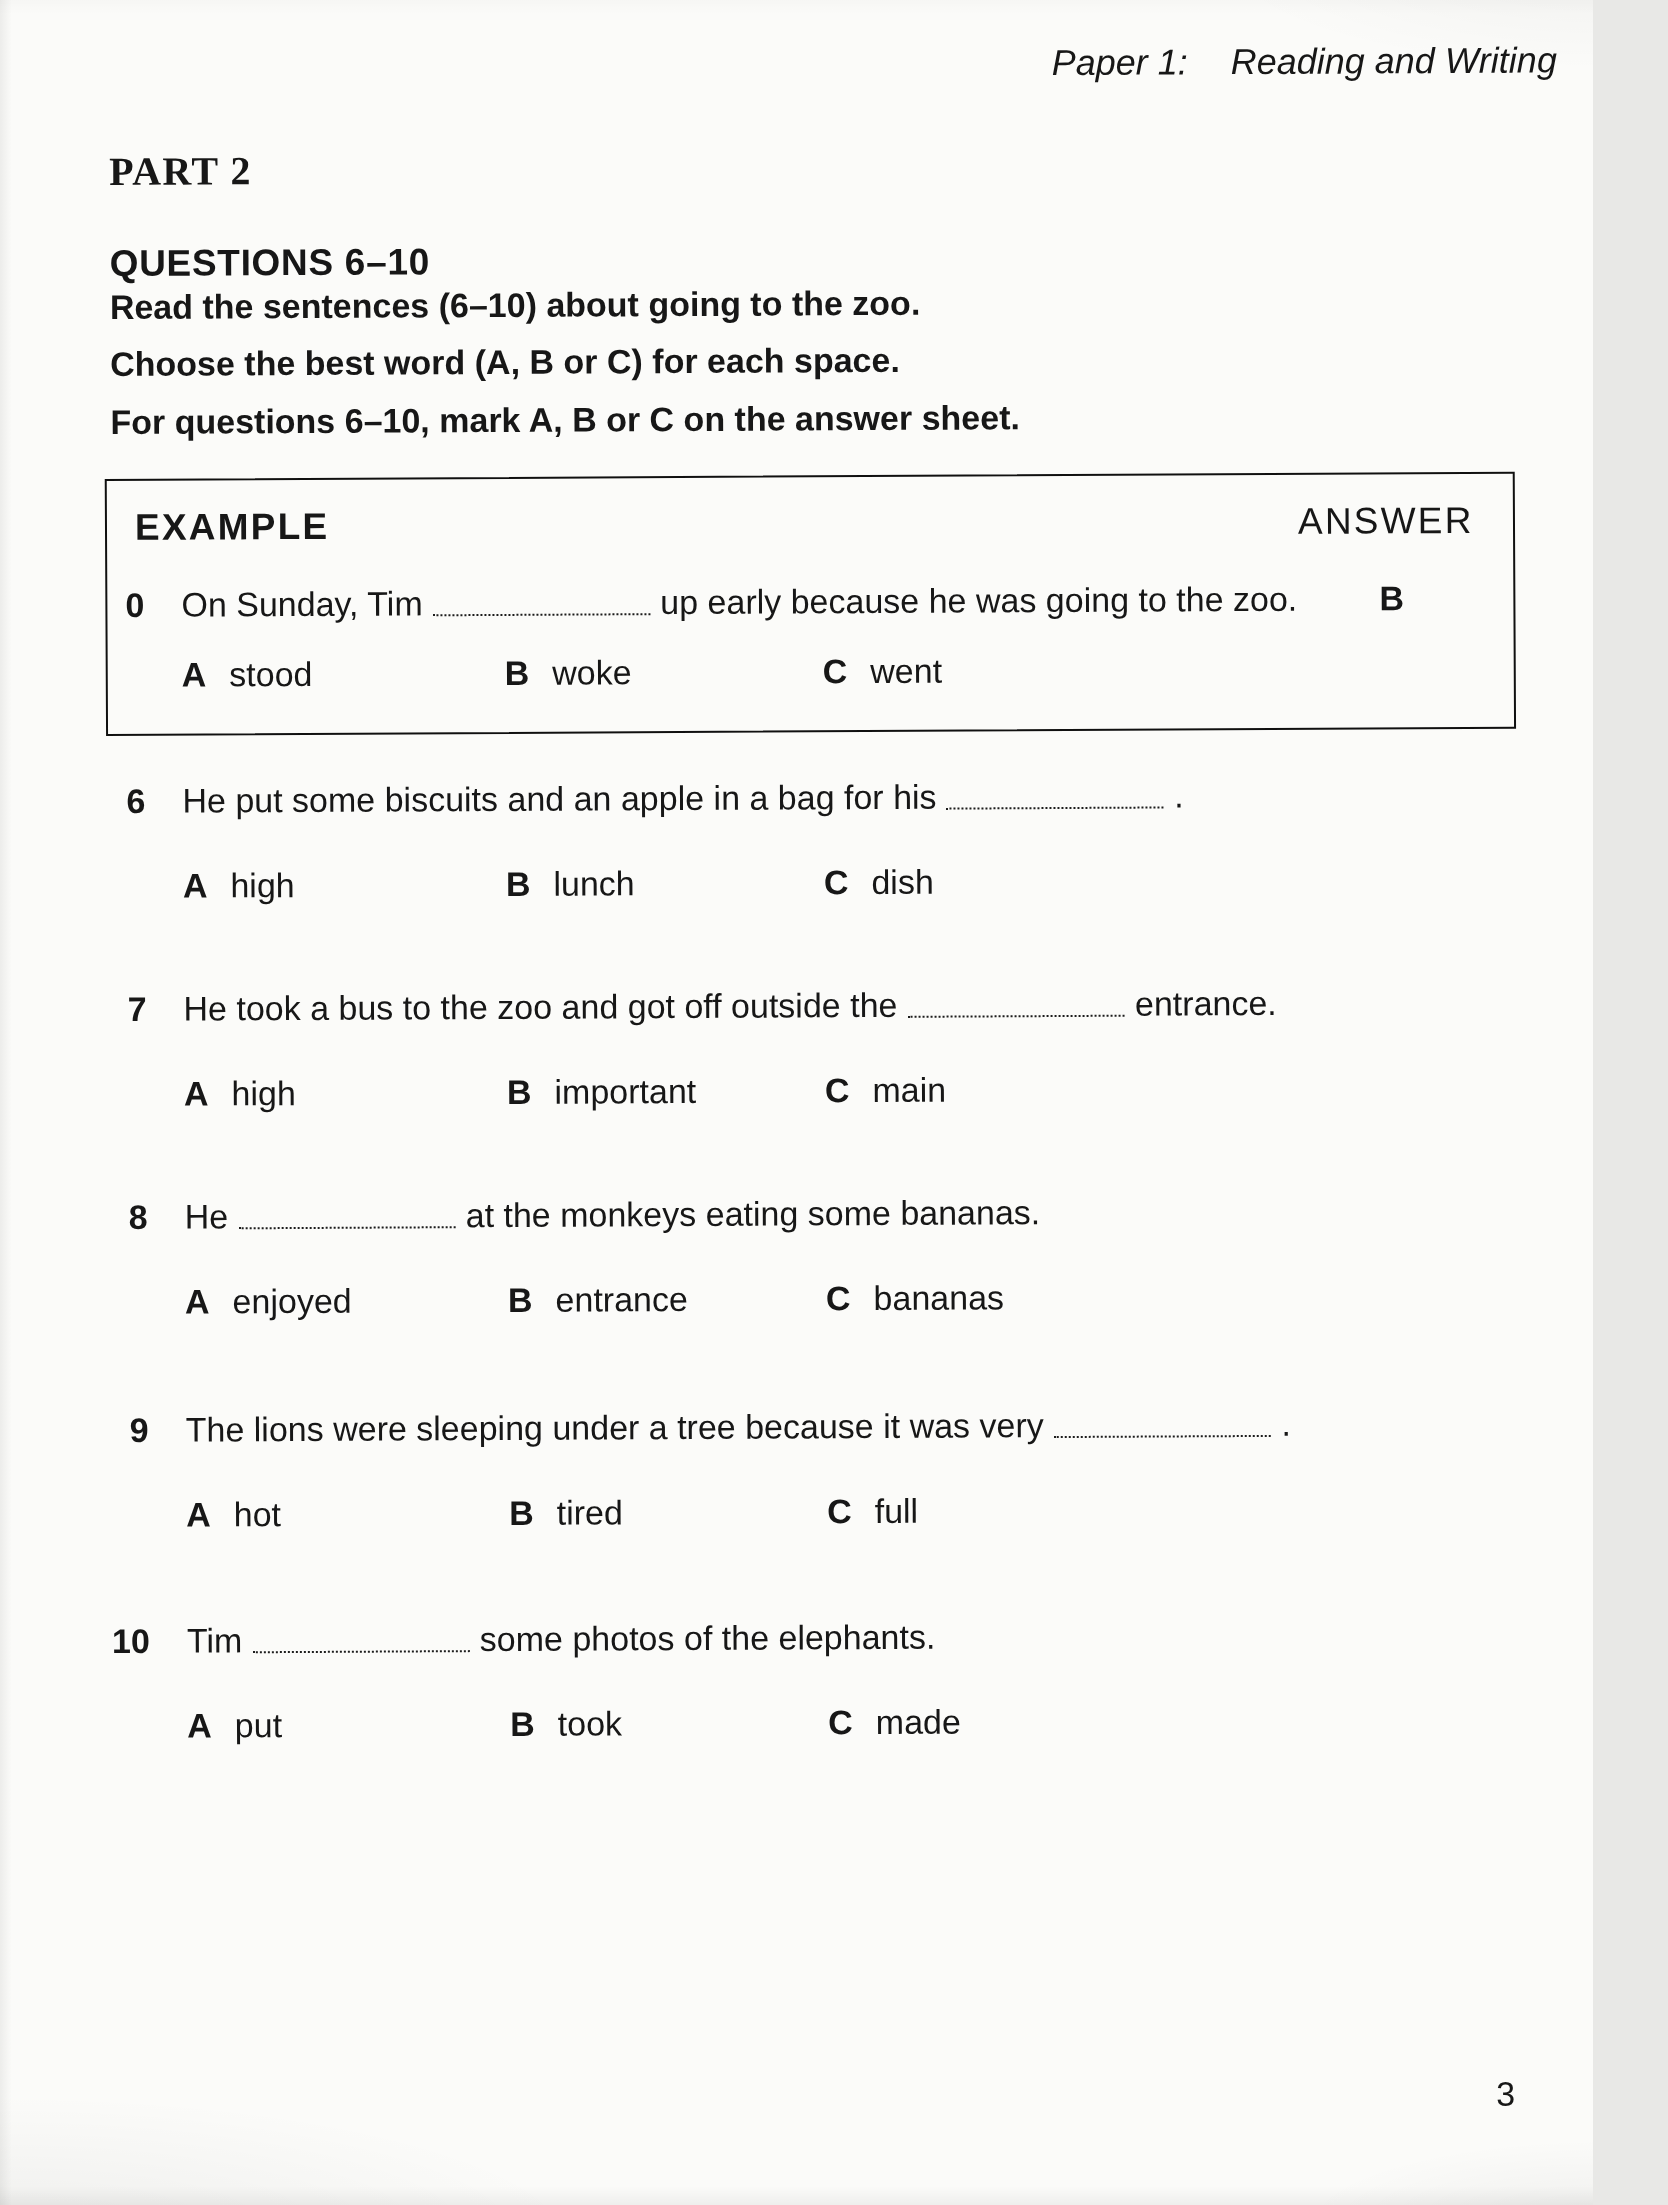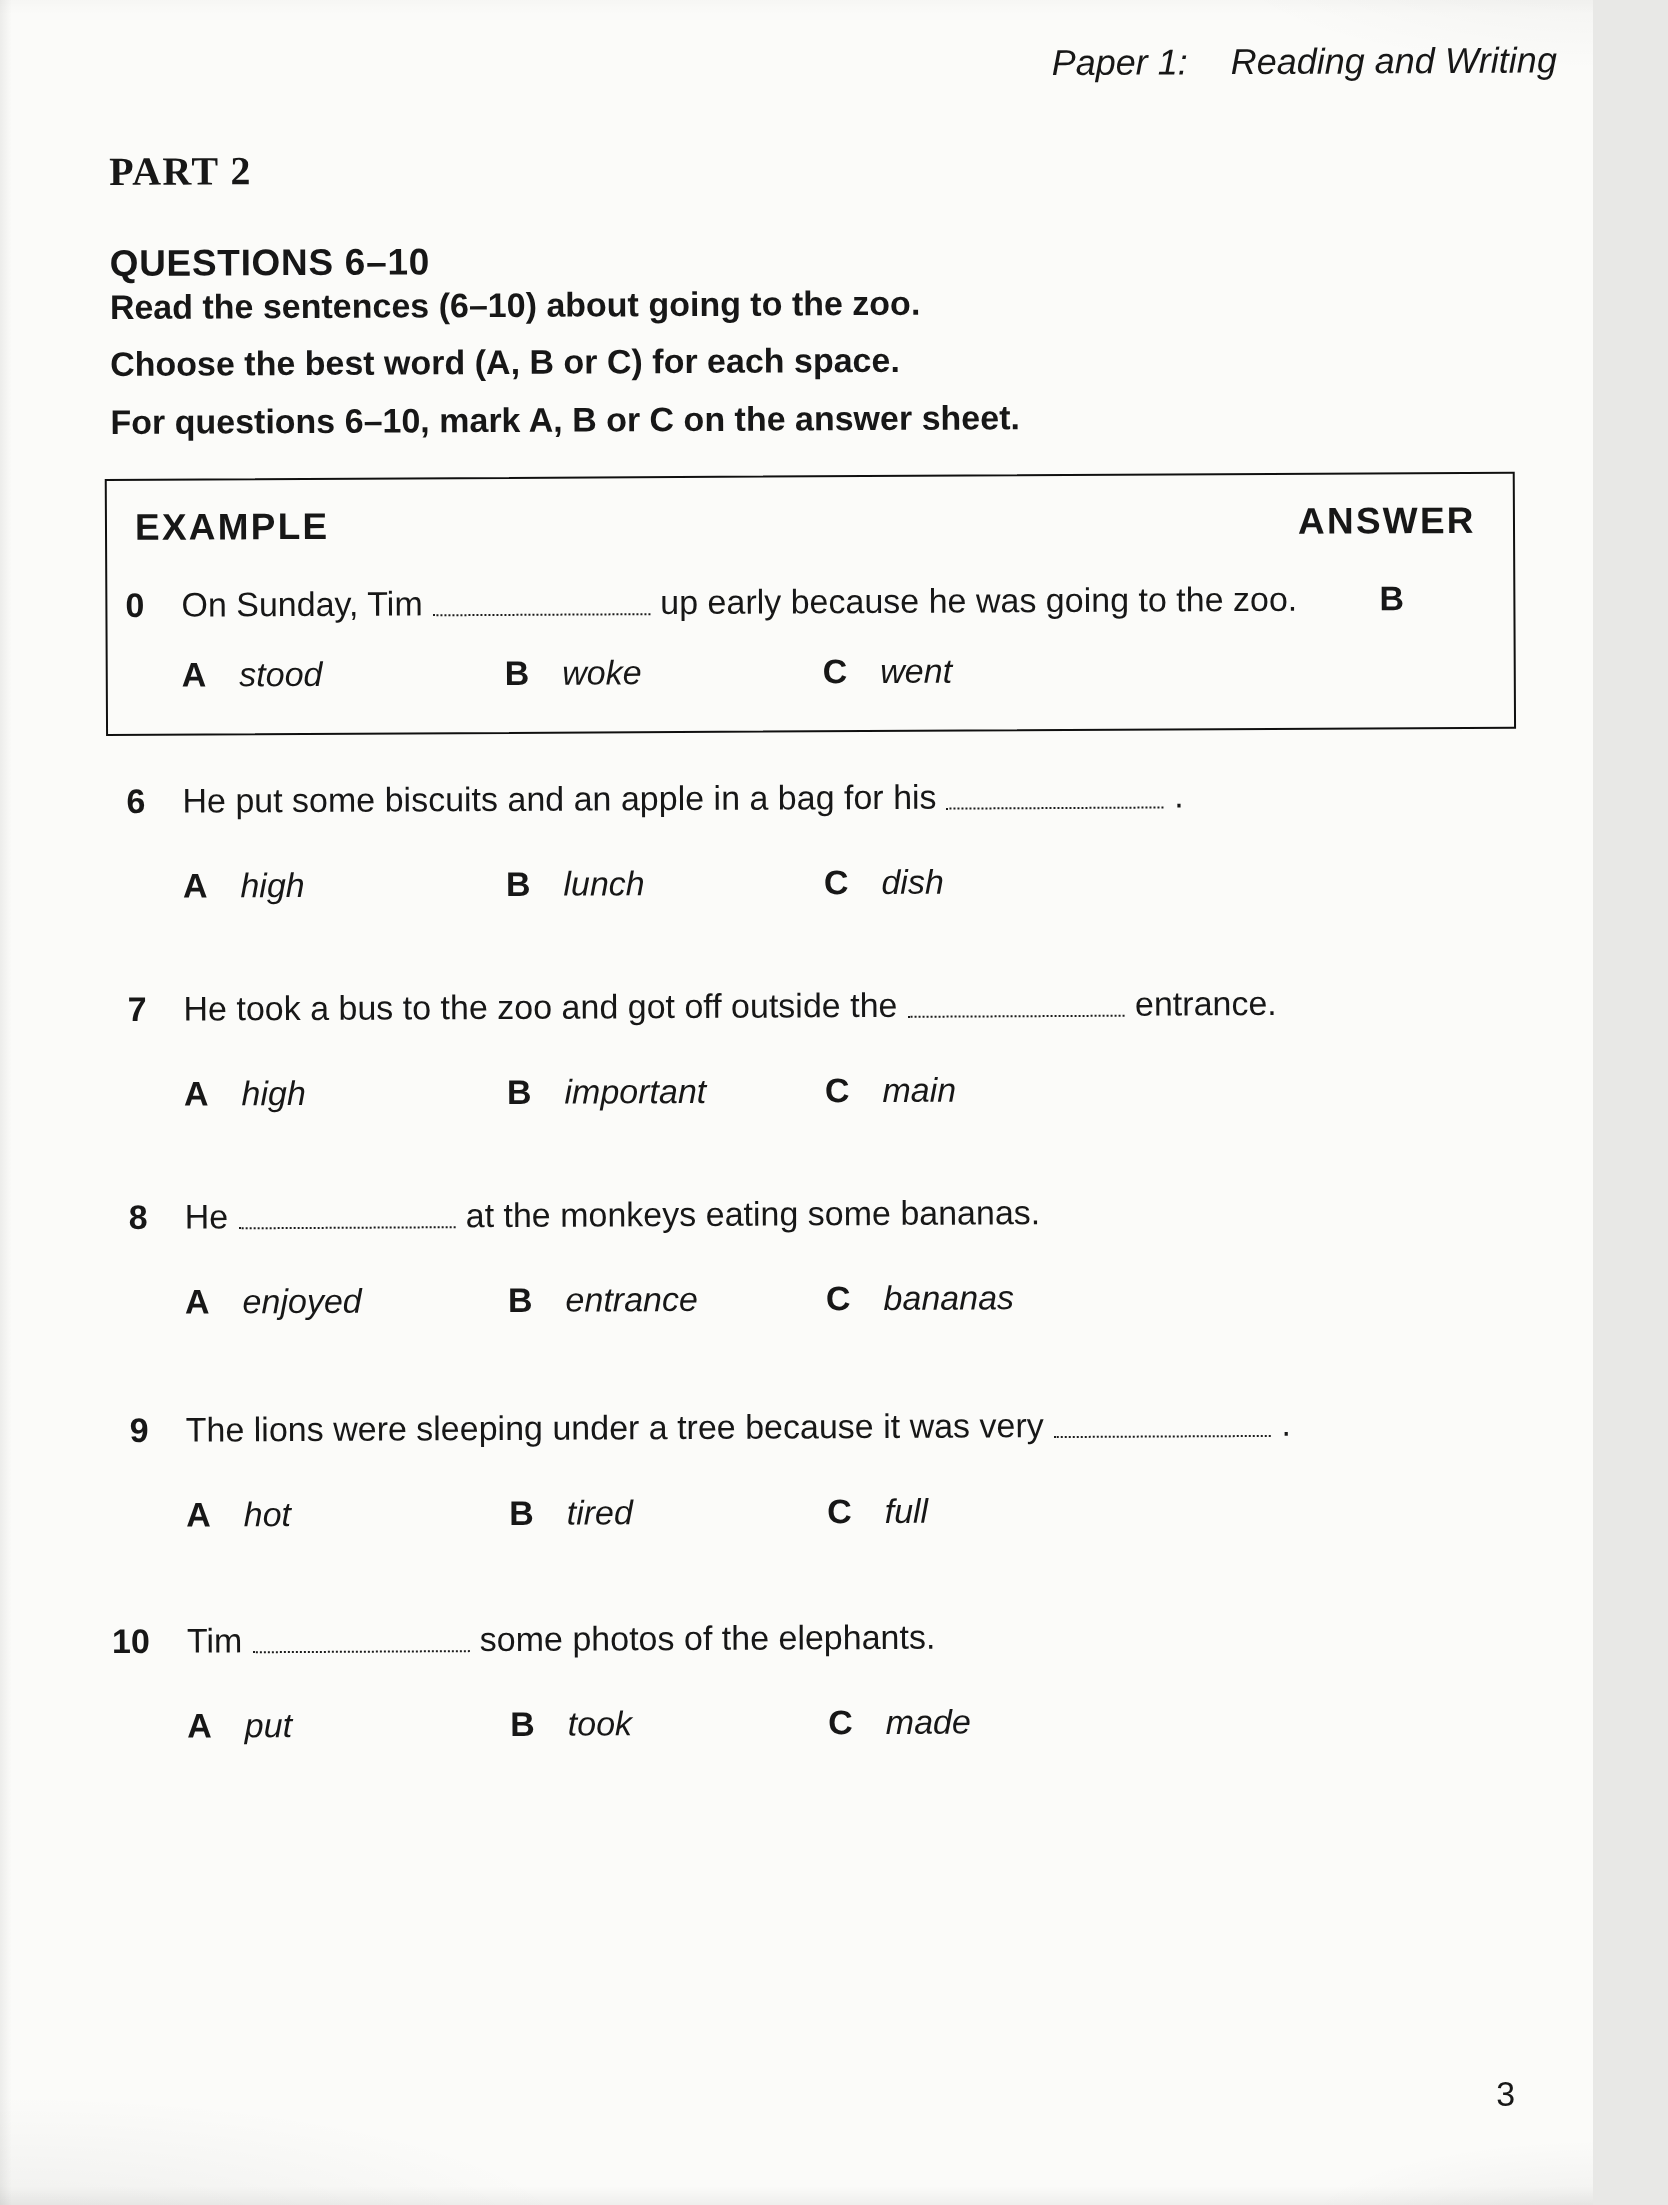--- a/index.html
+++ b/index.html
@@ -35,40 +35,40 @@
   .part-title{position:absolute;top:148px;left:114px;margin:0;font-size:40px;font-weight:bold;letter-spacing:1.5px;font-family:Liberation Serif, serif;}
   .questions-title{position:absolute;top:243px;left:114px;margin:0;font-size:37px;font-weight:bold;letter-spacing:0.7px;}
 
   
   .instr{position:absolute;left:114px;margin:0;font-weight:bold;font-size:34px;white-space:nowrap;}
   .i1{top:288px}.i2{top:345px}.i3{top:403px}
 
   
   .example-box{position:absolute;left:108px;top:479px;width:1406px;height:253px;border:2.9px solid #101010;}
   .ex-label{position:absolute;left:138px;top:507px;font-weight:bold;font-size:37px;letter-spacing:2.2px;}
-  .ex-answer-label{position:absolute;left:1301px;top:507px;font-weight:bold;font-size:37px;letter-spacing:2.2px;}
+  .ex-answer-label{position:absolute;left:1301px;top:507px;font-weight:normal;font-size:37px;letter-spacing:2.2px;}
 
   
   .row{position:absolute;left:0;width:1669px;height:47px;}
   .q-num{position:absolute;left:71px;width:76px;text-align:right;font-weight:bold;}
   .q-text{position:absolute;left:184px;width:1294px;white-space:nowrap;}
   .ex-row{top:586px;}
   .ex-options{top:656px;}
   .ex-answer{position:absolute;left:1382px;top:0;font-weight:bold;}
 
   .blank{
     display:inline-block;width:217px;height:22px;
     border-bottom:2.9px dotted #1d1d1d;
     margin:0 10.3px;vertical-align:-0.7px;
   }
 
   
   .opt{position:absolute;display:flex;align-items:baseline;white-space:nowrap;}
   .opt-letter{font-weight:bold;min-width:26.5px;}
-  .opt-word{margin-left:31px;font-style:italic;}
+  .opt-word{margin-left:21px;}
   .opt0{left:184px}.opt1{left:507px}.opt2{left:825px}
 
   
   #questions .question{position:absolute;left:0;width:1669px;height:184px;}
   #questions .question:nth-child(1){top:782px}
   #questions .question:nth-child(2){top:990px}
   #questions .question:nth-child(3){top:1198px}
   #questions .question:nth-child(4){top:1411px}
   #questions .question:nth-child(5){top:1622px}
   .question .q-sent{position:absolute;top:0;left:0;width:1669px;height:47px;}

